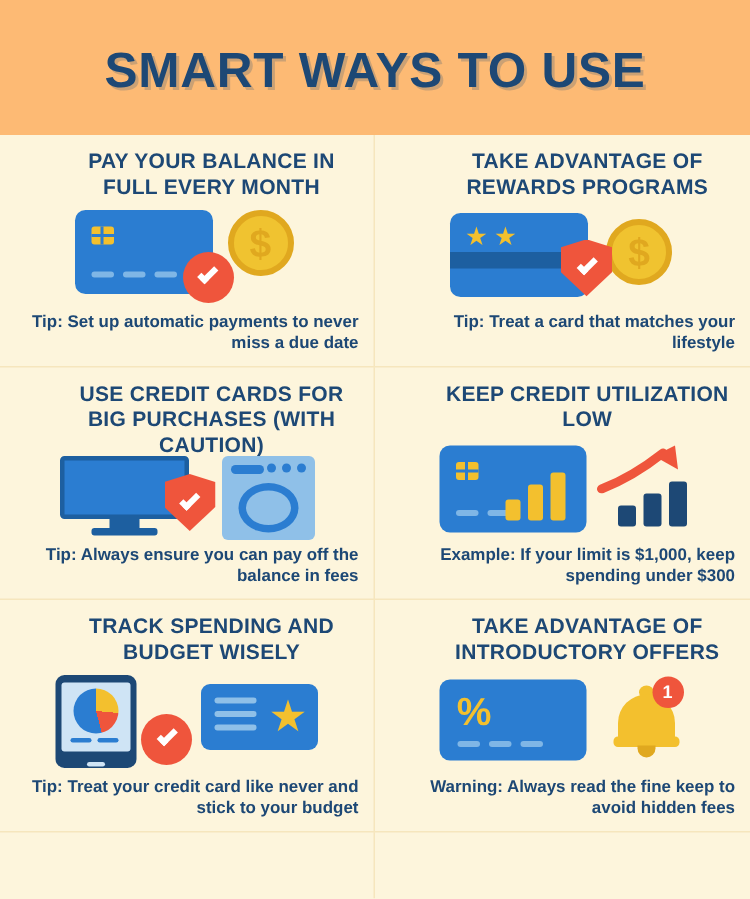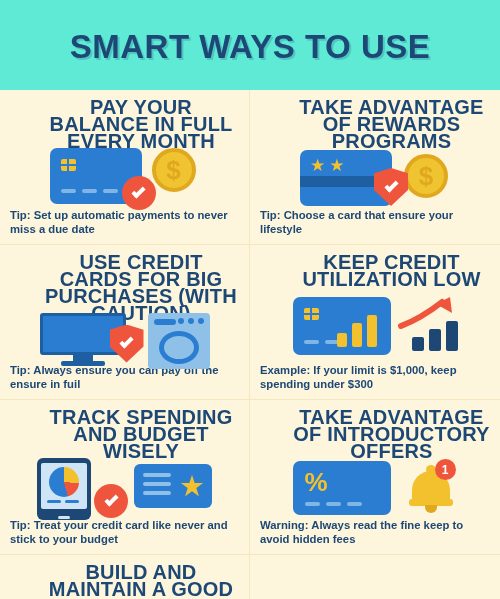--- a/index.html
+++ b/index.html
@@ -21,21 +21,21 @@
     width: 500px;
     height: 599px;
     position: relative;
     background: #fdf5dc;
     overflow: hidden;
   }
 
   
   .header {
     height: 90px;
-    background: #5eead4;
+    background: #fdba74;
     display: flex;
     flex-direction: column;
     align-items: center;
     justify-content: center;
     padding-top: 2px;
   }
   .header h1 {
     font-size: 33px;
     line-height: 37px;
     font-weight: 800;
@@ -57,21 +57,21 @@
     display: flex;
     flex-direction: column;
     align-items: center;
     padding: 9px 10px 6px 10px;
     border-right: 1px solid #f6e6bd;
     border-bottom: 1px solid #f6e6bd;
   }
   .cell:nth-child(2n) { border-right: none; }
 
   .cell h2 {
-    font-size: 20px;
+    font-size: 14px;
     line-height: 17px;
     font-weight: 800;
     color: #1d4875;
     text-align: center;
     letter-spacing: 0.2px;
     text-transform: uppercase;
     margin-left: 33px;
   }
 
   .art {
@@ -81,21 +81,21 @@
     justify-content: center;
     width: 100%;
     min-height: 0;
   }
 
   .tip {
     font-size: 11.3px;
     line-height: 14px;
     font-weight: 700;
     color: #1d4875;
-    text-align: left;
+    text-align: right;
     padding-bottom: 2px;
   }
 
   .card {
     width: 92px; height: 56px;
     background: #2b7dd1;
     border-radius: 7px;
     position: relative;
     flex: none;
   }
@@ -279,21 +279,21 @@
             <span class="star-glyph">★</span>
           </span>
           <div class="coin">
             <span>$</span>
           </div>
           <div class="shield">
               <span class="tick"></span>
             </div>
         </div>
       </div>
-      <div class="tip">Tip: Choose a card that ensure your lifestyle</div>
+      <div class="tip">Tip: Treat a card that matches your lifestyle</div>
     </div>
 
     <div class="cell">
       <h2>USE CREDIT CARDS FOR BIG PURCHASES (WITH CAUTION)</h2>
       <div class="art">
         <div class="c3">
           <div class="monitor">
             <div class="screen"></div>
               <div class="stand"></div>
               <div class="base"></div>
@@ -305,21 +305,21 @@
                 <i></i>
                 <i></i>
               </span>
             <span class="drum"></span>
           </div>
           <div class="shield">
               <span class="tick"></span>
             </div>
         </div>
       </div>
-      <div class="tip">Tip: Always ensure you can pay off the ensure in fuil</div>
+      <div class="tip">Tip: Always ensure you can pay off the balance in fees</div>
     </div>
 
     <div class="cell">
       <h2>KEEP CREDIT UTILIZATION LOW</h2>
       <div class="art">
         <div class="c4">
           <div class="card">
             <span class="chip"></span>
             <span class="stripes">
                 <i></i>
@@ -391,21 +391,20 @@
               <span class="rim"></span>
               <span class="clap"></span>
             <span class="badge">1</span>
           </div>
         </div>
       </div>
       <div class="tip">Warning: Always read the fine keep to avoid hidden fees</div>
     </div>
 
     <div class="cell">
-      <h2>BUILD AND MAINTAIN A GOOD CREDIT SCORE</h2>
       <div class="art">
         
       </div>
     </div>
 
     <div class="cell">
       <div class="art">
         
       </div>
     </div>

